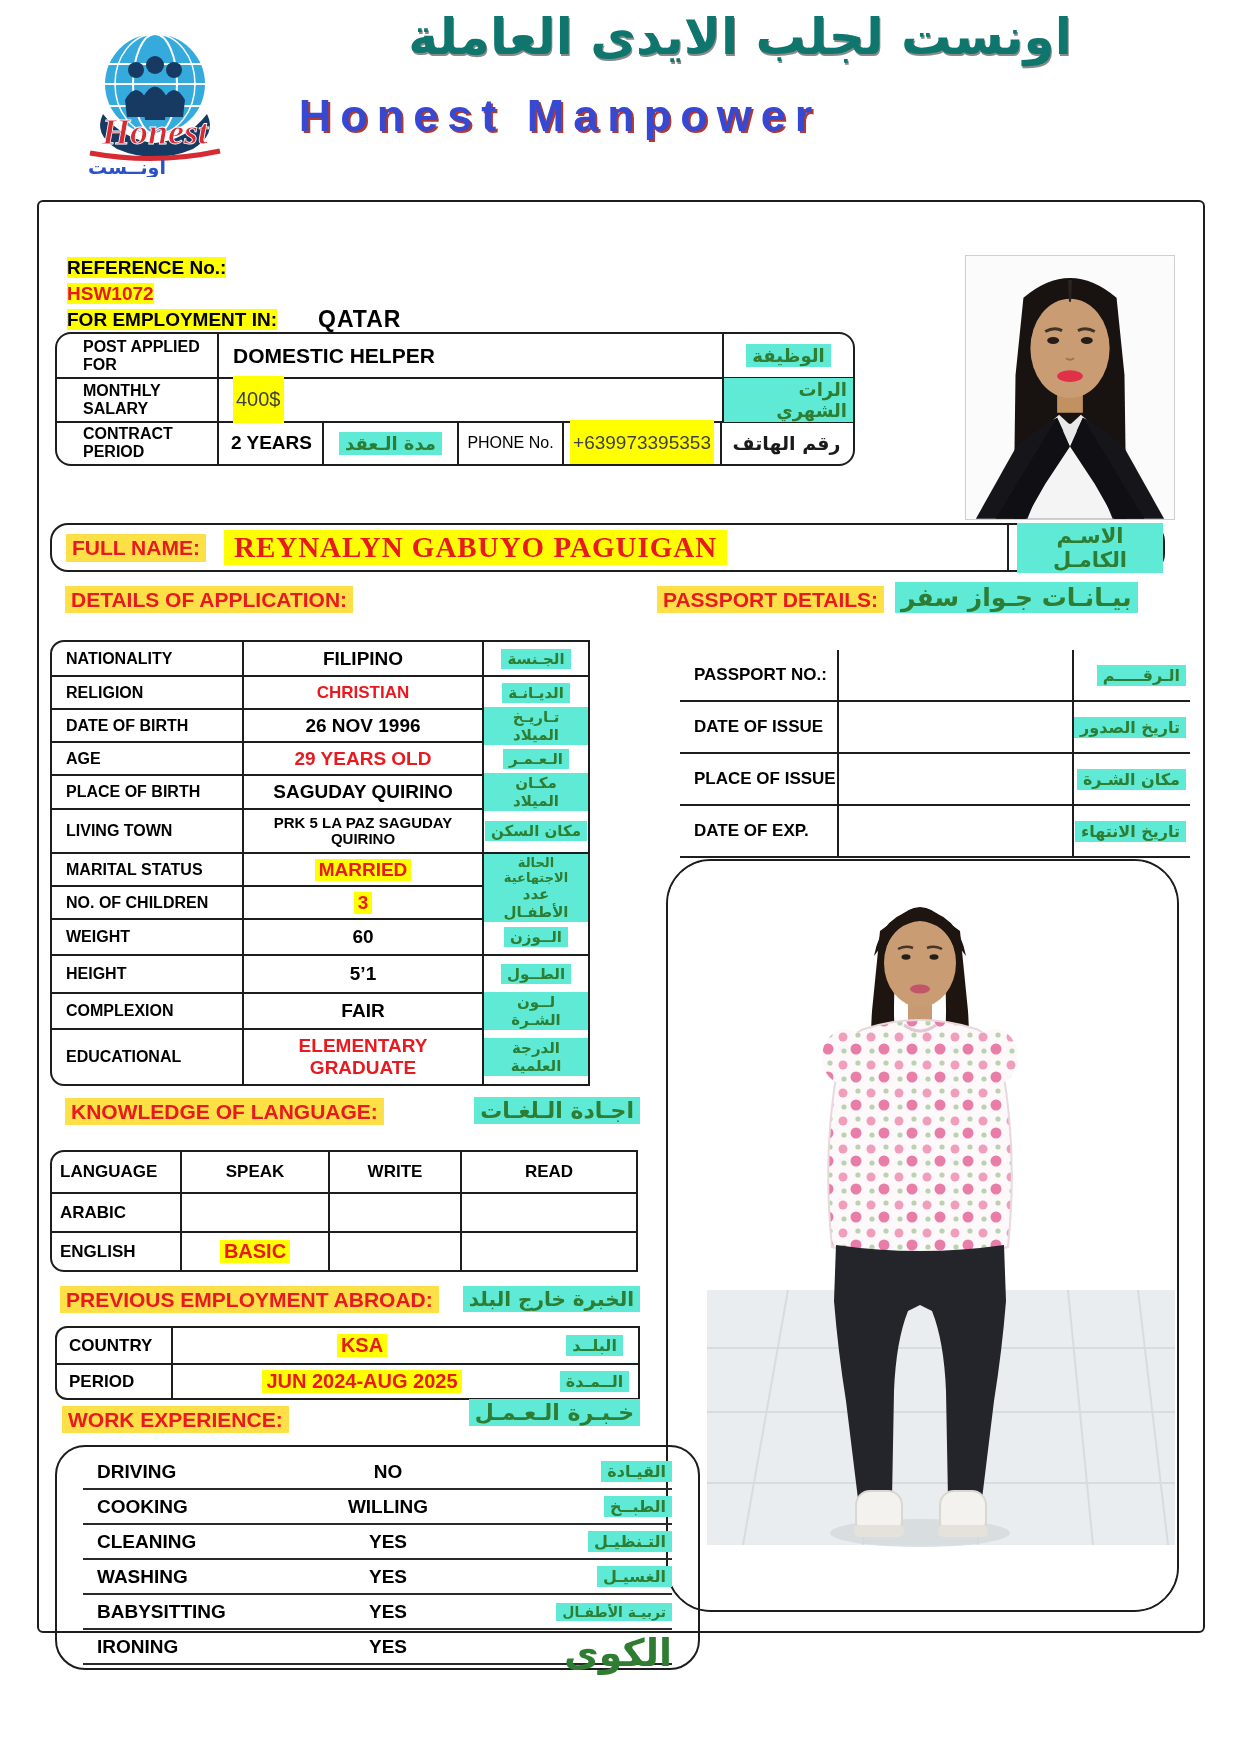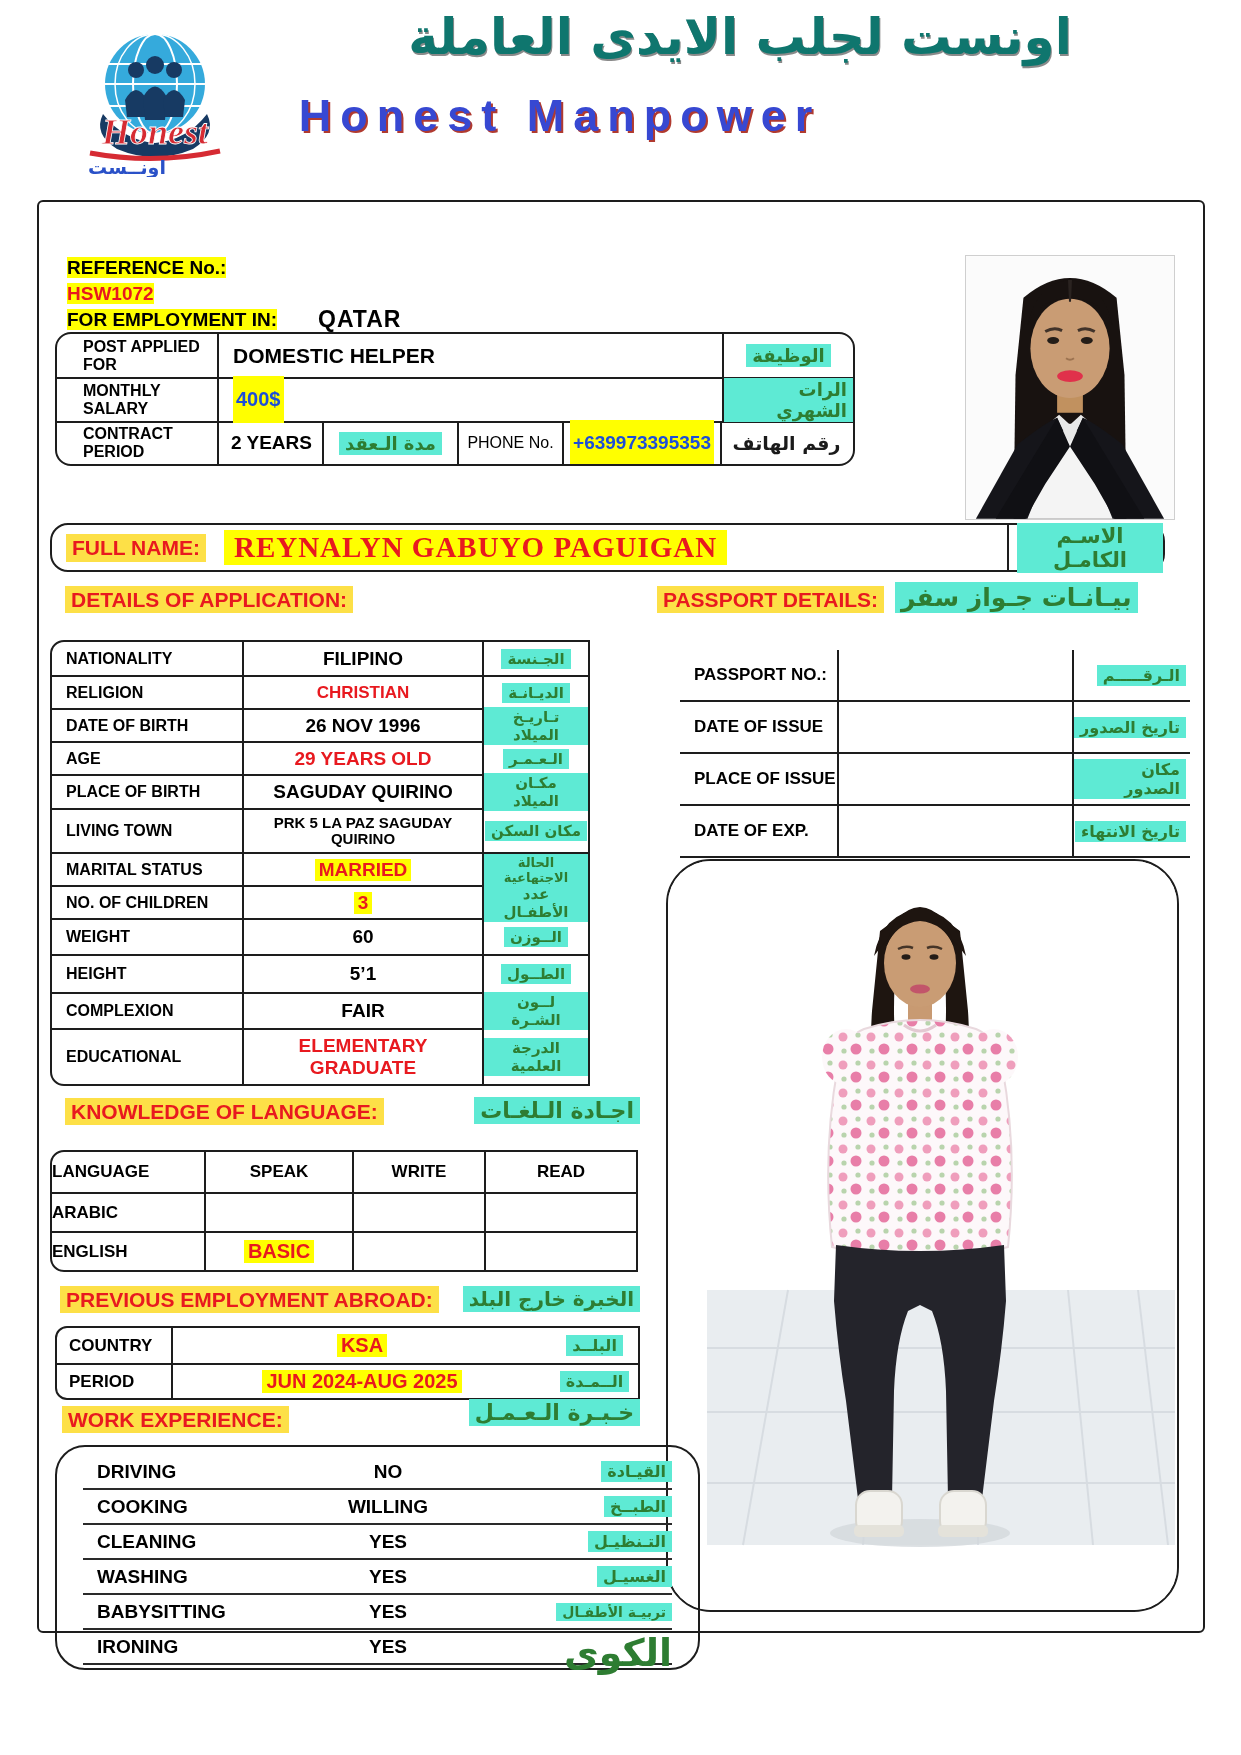--- a/index.html
+++ b/index.html
@@ -38,21 +38,21 @@
   .jt-cell { display: flex; align-items: center; }
   .jt-label { width: 160px; padding-left: 26px; font-weight: bold; font-size: 16px; }
   .jt-value { width: 505px; border-left: 2px solid #1d1d1d; padding-left: 14px; }
   .jt-ar   { width: 131px; border-left: 2px solid #1d1d1d; justify-content: center; font-size: 18px; }
   .jt-c2   { width: 105px; border-left: 2px solid #1d1d1d; padding-left: 12px; }
   .jt-c3   { width: 135px; border-left: 2px solid #1d1d1d; justify-content: center; font-size: 18px; }
   .jt-c4   { width: 105px; border-left: 2px solid #1d1d1d; justify-content: center; font-size: 16px; }
   .jt-c5   { width: 158px; border-left: 2px solid #1d1d1d; justify-content: center; }
   .jt-c6   { width: 131px; border-left: 2px solid #1d1d1d; justify-content: center; font-size: 19px; }
   .v-bold { font-weight: bold; font-size: 21px; }
-  .v-red-hl { font-weight: bold; font-size: 20px; color: #1d4ed8; background: #ffff00; padding: 12px 3px; }
+  .v-red-hl { font-weight: normal; font-size: 20px; color: #404040; background: #ffff00; padding: 12px 3px; }
 
   
   .portrait { left: 965px; top: 255px; width: 210px; height: 265px; border: 1px solid #cfcfcf; }
 
   
   .fullname-box { left: 50px; top: 523px; width: 1115px; height: 49px;
     border: 2px solid #1d1d1d; border-radius: 18px; display: flex; align-items: center; background:#fff; }
   .fn-label { margin-left: 14px; font-weight: bold; font-size: 21px; color: #e8191f; background: #fde047; padding: 2px 6px; }
   .fn-value { margin-left: 18px; font-family: "Liberation Serif", serif; font-weight: bold;
     font-size: 29px; color: #e8191f; background: #ffff00; padding: 1px 10px; letter-spacing: 1px; }
@@ -92,21 +92,21 @@
   
   .photo-frame { left: 666px; top: 859px; width: 513px; height: 753px;
     border: 2px solid #1d1d1d; border-radius: 45px; overflow: hidden; background: #fff; }
 
   
   .lang-table { left: 50px; top: 1150px; width: 588px; border: 2px solid #1d1d1d;
     border-radius: 14px 0 0 14px; overflow: hidden; background:#fff; }
   .lt-row { display: flex; align-items: stretch; }
   .lt-row + .lt-row { border-top: 2px solid #1d1d1d; }
   .lt-c { display: flex; align-items: center; font-weight: bold; font-size: 17px; }
-  .lt-c1 { width: 152px; padding-left: 0; }
+  .lt-c1 { width: 128px; padding-left: 8px; }
   .lt-c2 { width: 148px; border-left: 2px solid #1d1d1d; justify-content: center; }
   .lt-c3 { width: 132px; border-left: 2px solid #1d1d1d; justify-content: center; }
   .lt-c4 { flex: 1; border-left: 2px solid #1d1d1d; justify-content: center; }
 
   
   .prev-table { left: 55px; top: 1326px; width: 585px; border: 2px solid #1d1d1d;
     border-radius: 12px 0 0 12px; overflow: hidden; background:#fff; }
   .pv-row { display: flex; height: 35px; align-items: stretch; }
   .pv-row + .pv-row { border-top: 2px solid #1d1d1d; }
   .pv-label { width: 114px; padding-left: 12px; display: flex; align-items: center;
@@ -364,21 +364,21 @@
       <div class="pt-label">DATE OF ISSUE</div>
       <div class="pt-value"></div>
       <div class="pt-ar">
           <span class="ar ar-bg">تاريخ الصدور</span>
         </div>
     </div>
     <div class="pt-row">
       <div class="pt-label">PLACE OF ISSUE</div>
       <div class="pt-value"></div>
       <div class="pt-ar">
-          <span class="ar ar-bg">مكان الصدور</span>
+          <span class="ar ar-bg">مكان الشـرة</span>
         </div>
     </div>
     <div class="pt-row">
       <div class="pt-label">DATE OF EXP.</div>
       <div class="pt-value"></div>
       <div class="pt-ar">
           <span class="ar ar-bg">تاريخ الانتهاء</span>
         </div>
     </div>
   </div>

